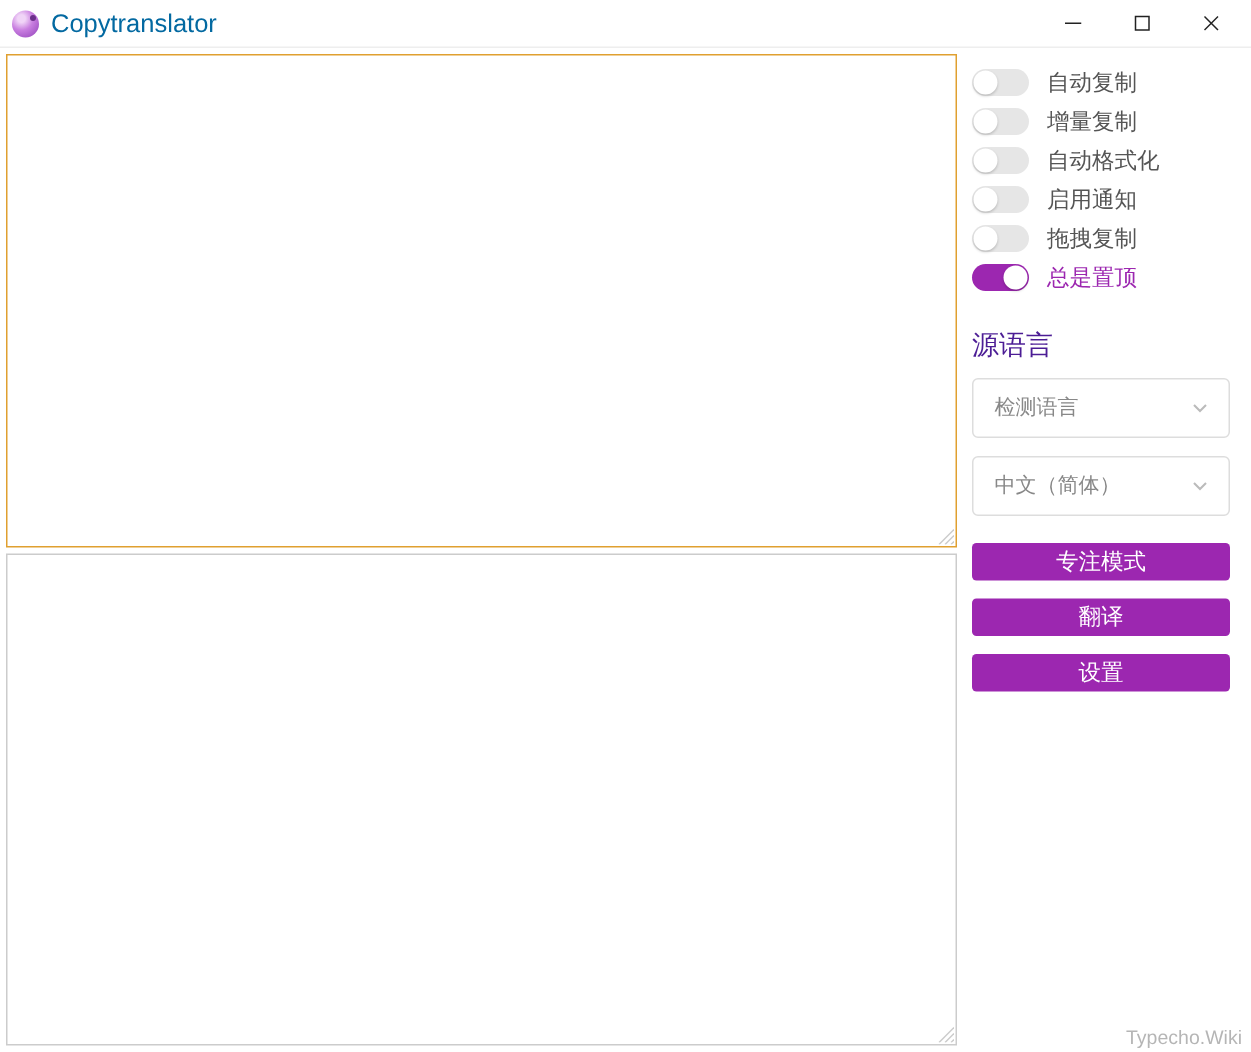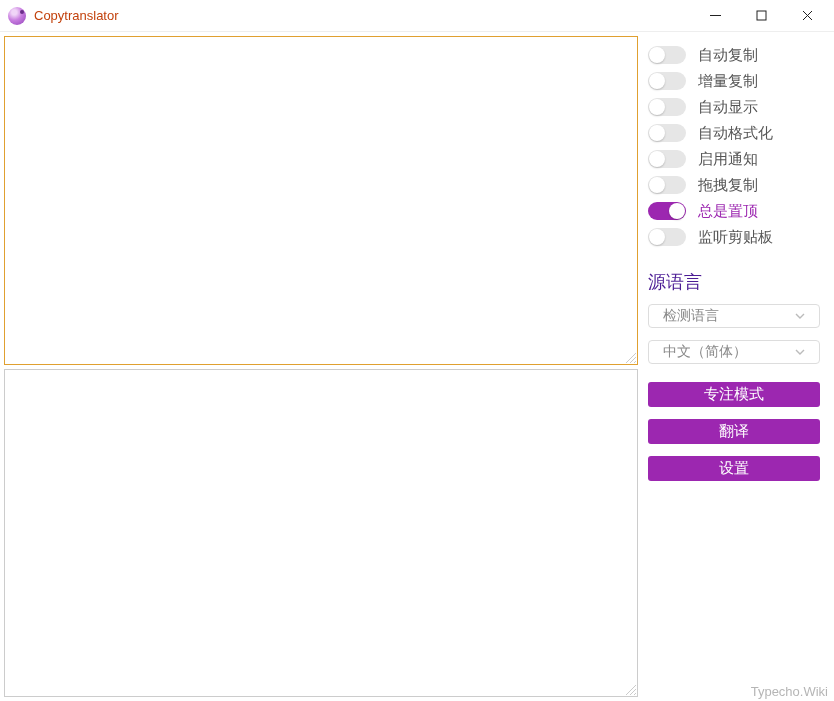--- a/index.html
+++ b/index.html
@@ -29,21 +29,21 @@
   position: relative;
 }
 .titlebar .app-icon::after {
   content: "";
   position: absolute;
   width: 4px; height: 4px;
   background: #6b2f8a;
   border-radius: 50%;
   top: 3px; right: 2px;
 }
-.titlebar .title { font-size: 13px; color: #c2410c; }
+.titlebar .title { font-size: 17px; color: #0369a1; }
 .titlebar .spacer { flex: 1; }
 .titlebar .win-btn {
   width: 46px; height: 30px;
   display: flex; align-items: center; justify-content: center;
   cursor: default;
 }
 .titlebar .win-btn svg { width: 11px; height: 11px; }
 .content {
   display: flex;
   height: calc(701px - 32px);
@@ -113,21 +113,21 @@
 .toggle.on .knob { left: 21px; }
 .toggle-label { font-size: 15px; color: #555; }
 .toggle-label.active { color: #9c27b0; }
 .section-label {
   font-size: 18px;
   color: #4c1d95;
   margin-top: 14px;
   margin-bottom: 4px;
 }
 .select {
-  height: 24px;
+  height: 40px;
   border: 1px solid #ddd;
   border-radius: 4px;
   display: flex;
   align-items: center;
   justify-content: space-between;
   padding: 0 14px;
   color: #888;
   cursor: pointer;
   background: #fff;
   margin-bottom: 6px;
@@ -212,51 +212,39 @@
         <div class="toggle-row">
           <div class="toggle">
             <div class="knob"></div>
           </div>
           <div class="toggle-label">增量复制</div>
         </div>
         <div class="toggle-row">
           <div class="toggle">
             <div class="knob"></div>
           </div>
-          <div class="toggle-label">自动显示</div>
-        </div>
-        <div class="toggle-row">
-          <div class="toggle">
-            <div class="knob"></div>
-          </div>
           <div class="toggle-label">自动格式化</div>
         </div>
         <div class="toggle-row">
           <div class="toggle">
             <div class="knob"></div>
           </div>
           <div class="toggle-label">启用通知</div>
         </div>
         <div class="toggle-row">
           <div class="toggle">
             <div class="knob"></div>
           </div>
           <div class="toggle-label">拖拽复制</div>
         </div>
         <div class="toggle-row">
           <div class="toggle on">
             <div class="knob"></div>
           </div>
           <div class="toggle-label active">总是置顶</div>
-        </div>
-        <div class="toggle-row">
-          <div class="toggle">
-            <div class="knob"></div>
-          </div>
-          <div class="toggle-label">监听剪贴板</div>
         </div>
       </div>
 
     <div class="section-label">源语言</div>
     <div class="select">
       <span>检测语言</span>
       <svg class="chev" viewBox="0 0 10 10">
           <polyline points="1,3 5,7 9,3" stroke="#bbb" stroke-width="1.4" fill="none"></polyline>
         </svg>
     </div>

